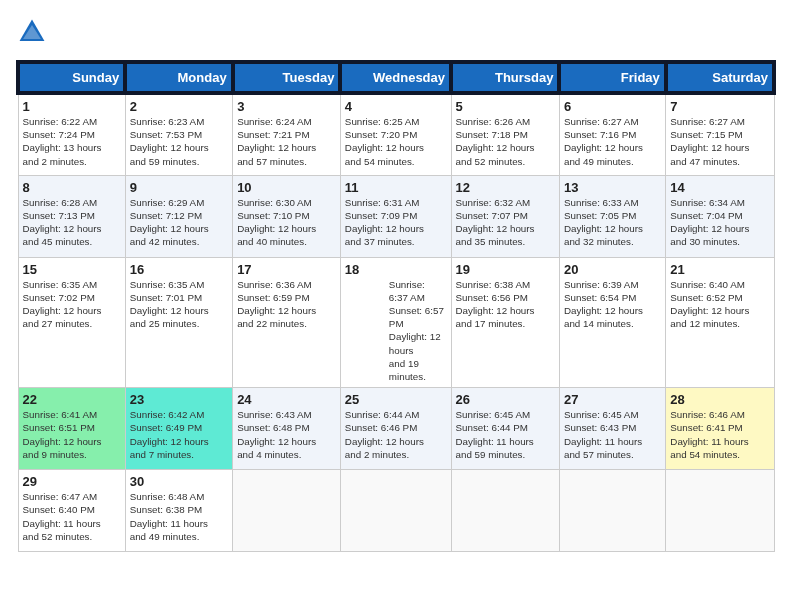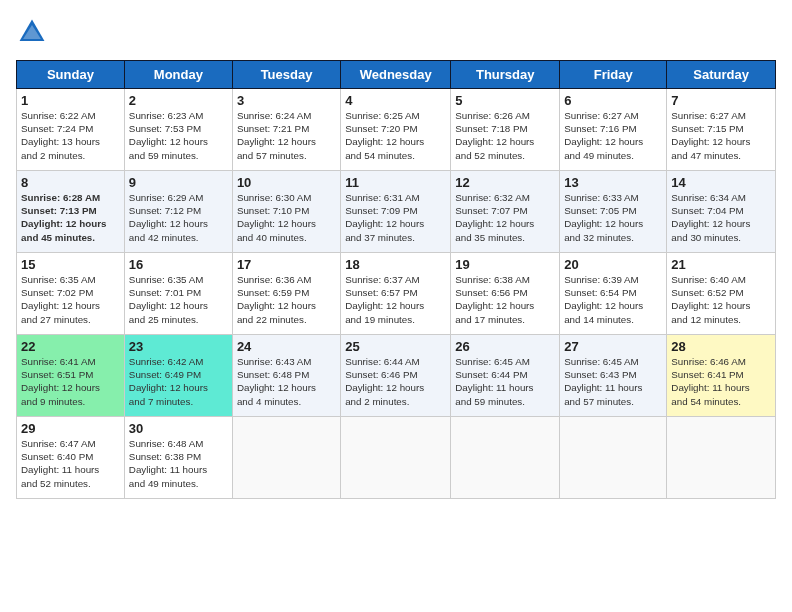--- a/index.html
+++ b/index.html
@@ -51,24 +51,24 @@
     }
     .calendar {
       width: 100%;
       border-collapse: collapse;
       font-size: 10.5px;
     }
     .calendar th {
       background: #1a6bbf;
       color: #fff;
       padding: 6px 4px;
-      text-align: center;
+      text-align: right;
       font-size: 13px;
       font-weight: bold;
-      border: 1px solid #0f172a;
+      border: 4px solid #0f172a;
     }
     .calendar td {
       border: 1px solid #ccc;
       vertical-align: top;
       padding: 4px 4px;
       width: 113px;
       height: 82px;
       background: #fff;
     }
     .calendar tr:nth-child(even) td {
@@ -171,21 +171,21 @@
             <span class="day-num">7</span>
             <div class="day-info" style="white-space: pre-line;">Sunrise: 6:27 AM
 Sunset: 7:15 PM
 Daylight: 12 hours
 and 47 minutes.</div>
           </td>
         </tr>
         <tr>
           <td style="background: rgb(240, 244, 250);">
             <span class="day-num">8</span>
-            <div class="day-info" style="white-space: pre-line; font-weight: bold;">Sunrise: 6:28 AM
+            <div class="day-info" style="white-space: pre-line;">Sunrise: 6:28 AM
 Sunset: 7:13 PM
 Daylight: 12 hours
 and 45 minutes.</div>
           </td>
           <td style="background: rgb(240, 244, 250);">
             <span class="day-num">9</span>
             <div class="day-info" style="white-space: pre-line;">Sunrise: 6:29 AM
 Sunset: 7:12 PM
 Daylight: 12 hours
 and 42 minutes.</div>
@@ -243,21 +243,21 @@
           </td>
           <td>
             <span class="day-num">17</span>
             <div class="day-info" style="white-space: pre-line;">Sunrise: 6:36 AM
 Sunset: 6:59 PM
 Daylight: 12 hours
 and 22 minutes.</div>
           </td>
           <td>
             <span class="day-num">18</span>
-            <div class="day-info" style="white-space: pre-line;">Sunrise: 6:37 AM
+            <div class="day-info" style="white-space: pre-line; margin-left: 44px;">Sunrise: 6:37 AM
 Sunset: 6:57 PM
 Daylight: 12 hours
 and 19 minutes.</div>
           </td>
           <td>
             <span class="day-num">19</span>
             <div class="day-info" style="white-space: pre-line;">Sunrise: 6:38 AM
 Sunset: 6:56 PM
 Daylight: 12 hours
 and 17 minutes.</div>

